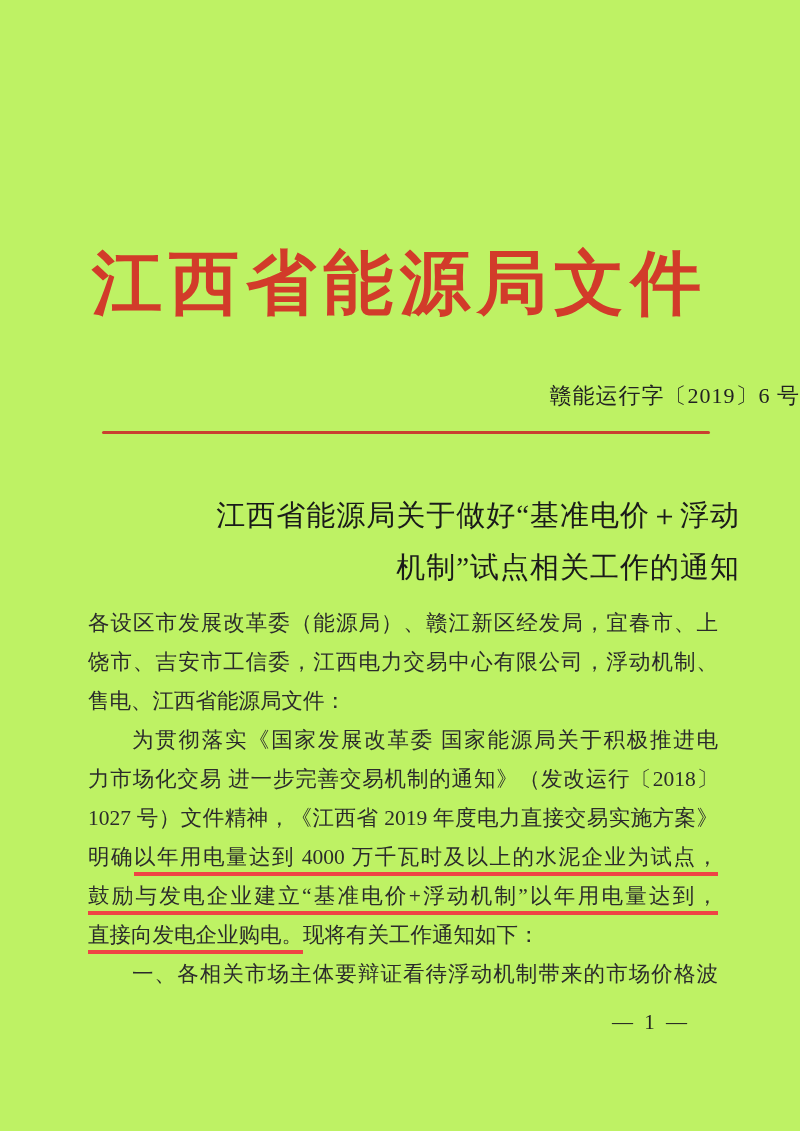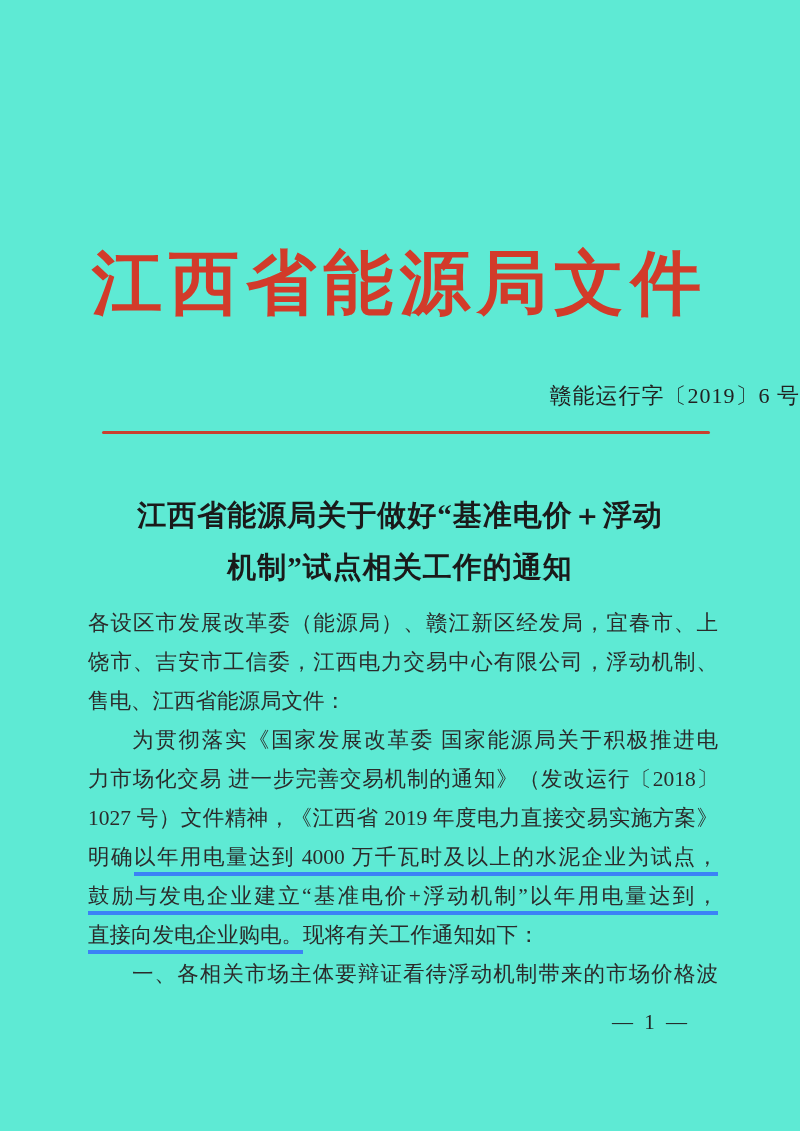--- a/index.html
+++ b/index.html
@@ -1,21 +1,21 @@
 <!DOCTYPE html>
 <html><head>
 <meta charset="utf-8">
 <style>
   html, body { margin: 0; padding: 0; background: #e8e8e8; }
   .page {
     position: relative;
     width: 800px;
     height: 1131px;
     margin: 0 auto;
-    background: #5eead4;
+    background: #bef264;
     font-family: "Liberation Serif", "DejaVu Serif", serif;
     color: #2b2b2b;
     overflow: hidden;
   }
 
   
   .org-header {
     position: absolute;
     top: 238px; left: 0; right: 0;
     text-align: center;
@@ -44,24 +44,24 @@
     top: 431px; left: 102px;
     width: 608px; height: 3px;
     background: #c9402f;
     border-radius: 2px;
   }
 
   
   .doc-title {
     position: absolute;
     top: 489px; left: 60px; right: 60px;
-    text-align: center;
+    text-align: right;
     font-size: 29px;
     line-height: 52px;
-    font-weight: 700;
+    font-weight: 400;
     color: #1a1a1a;
     letter-spacing: 1px;
   }
 
   
   .body-text {
     position: absolute;
     top: 604px; left: 88px;
     width: 630px;
     font-size: 21.5px;
@@ -69,21 +69,21 @@
     color: #2b2b2b;
   }
   .bl { min-height: 39px; }
   .jl {
     text-align: justify;
     text-align-last: justify;
     text-justify: inter-character;
   }
   .ind { text-indent: 44px; }
   .ul {
-    border-bottom: 4px solid #3b82f6;
+    border-bottom: 4px solid #ef4444;
     padding-bottom: 3px;
   }
 
   
   .page-number {
     position: absolute;
     top: 1010px; right: 110px;
     font-size: 21px;
     letter-spacing: 3px;
     color: #222222;

